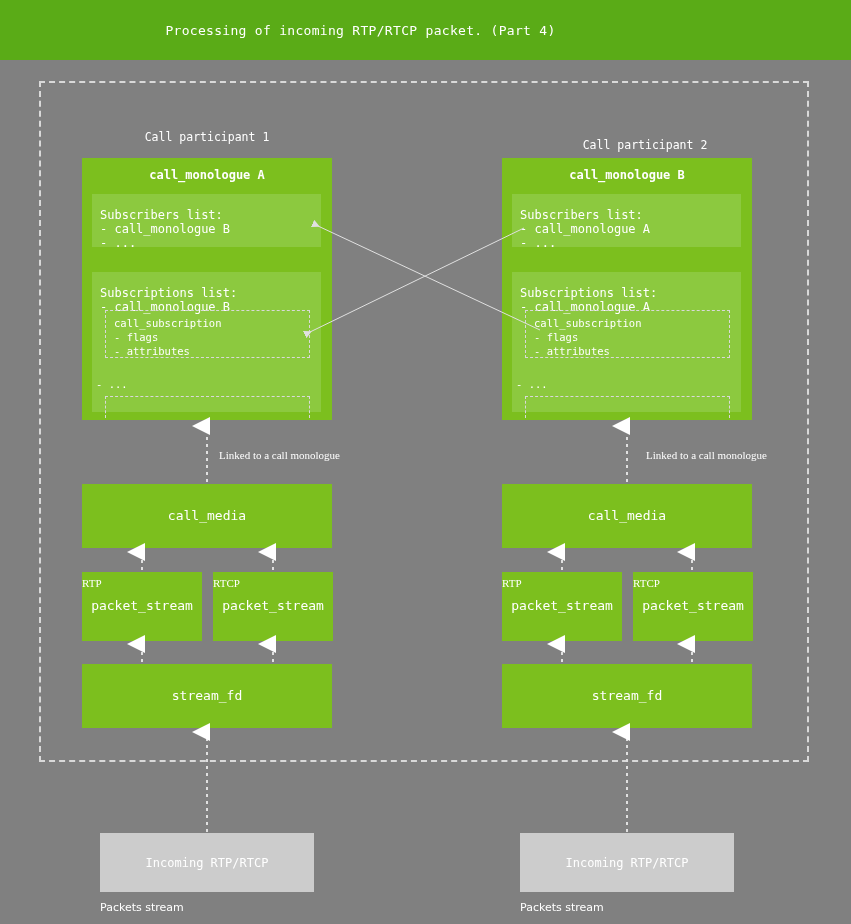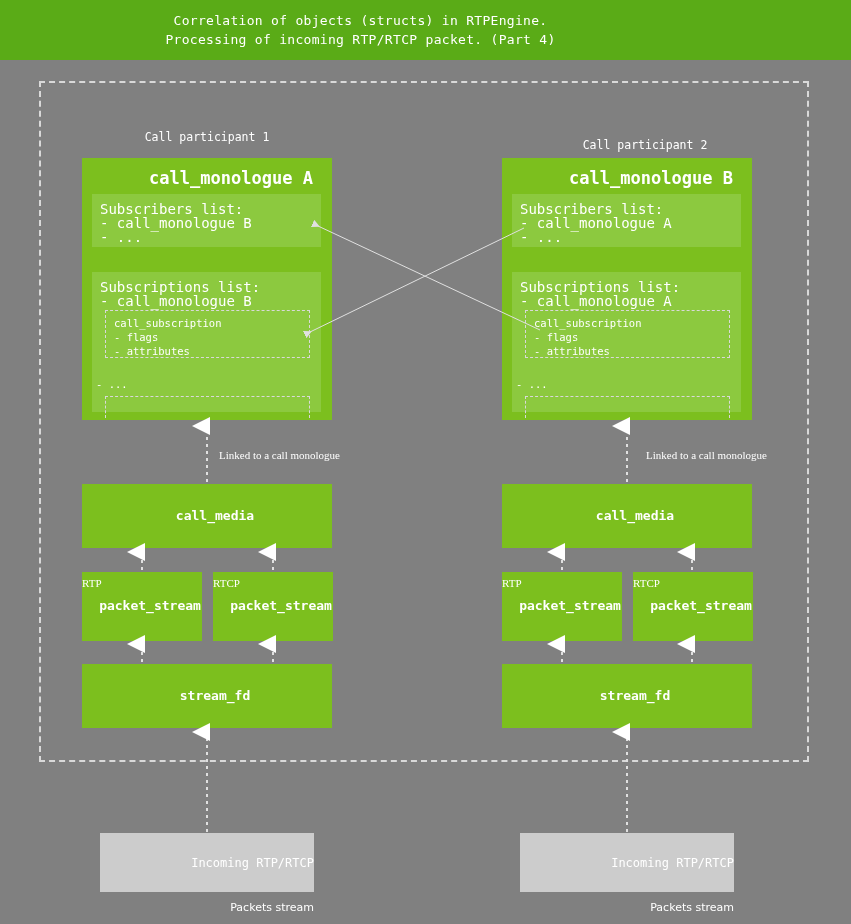--- a/index.html
+++ b/index.html
@@ -63,35 +63,34 @@
     font-size: 11.5px;
     text-align: center;
     width: 250px;
   }
   .box-title {
     position: absolute;
     width: 100%;
     text-align: center;
     color: #ffffff;
     font-family: "DejaVu Sans Mono", monospace;
-    font-size: 17px;
+    font-size: 12px;
     font-weight: bold;
     top: 10px;
     left: 0;
-    margin-left: 24px;
   }
   .sub-panel {
     position: absolute;
     background: #8cc93f;
     box-sizing: border-box;
     color: #ffffff;
     font-family: "DejaVu Sans Mono", monospace;
-    font-size: 14px;
+    font-size: 12px;
     line-height: 14px;
-    padding: 8px 8px;
+    padding: 14px 8px;
   }
   .dashed-inner {
     position: absolute;
     border: 1px dashed #d9d9d9;
     box-sizing: border-box;
     color: #ffffff;
     font-family: "DejaVu Sans Mono", monospace;
     font-size: 10.5px;
     line-height: 14px;
     padding: 5px 8px;
@@ -103,22 +102,21 @@
     font-size: 10.5px;
   }
   .center-label {
     position: absolute;
     width: 100%;
     left: 0;
     text-align: center;
     color: #ffffff;
     font-family: "DejaVu Sans Mono", monospace;
     font-size: 13px;
-    font-weight: bold;
-    padding-left: 8px;
+    font-weight: normal;
   }
   .tiny-top-label {
     position: absolute;
     width: 100%;
     left: 0;
     text-align: left;
     color: #ffffff;
     font-family: Liberation Serif, serif;
     font-size: 11px;
   }
@@ -127,47 +125,46 @@
     color: #ffffff;
     font-family: Liberation Serif, serif;
     font-size: 11px;
   }
   .incoming-box {
     position: absolute;
     background: #cccccc;
     box-sizing: border-box;
     display: flex;
     align-items: center;
-    justify-content: flex-end;
+    justify-content: center;
     color: #ffffff;
     font-family: "DejaVu Sans Mono", monospace;
     font-size: 12px;
   }
   .packets-label {
     position: absolute;
     width: 214px;
-    text-align: right;
+    text-align: left;
     color: #ffffff;
     font-family: "DejaVu Sans", sans-serif;
     font-size: 11px;
   }
 
   svg.overlay {
     position: absolute;
     left: 0; top: 0;
     width: 851px; height: 924px;
     pointer-events: none;
   }
 </style>
 </head>
 <body>
 
 <div id="header">
   <div id="header-titles">
-    <div>Correlation of objects (structs) in RTPEngine.</div>
     <div>Processing of incoming RTP/RTCP packet. (Part 4)</div>
   </div>
 </div>
 
 <div id="outer-dash"></div>
 
 <div class="col-label" style="left:82px; top:130px;">Call participant 1</div>
 <div class="col-label" style="left:520px; top:138px;">Call participant 2</div>
 
 <div class="green-box" style="left:82px; top:158px; width:250px; height:262px;">

